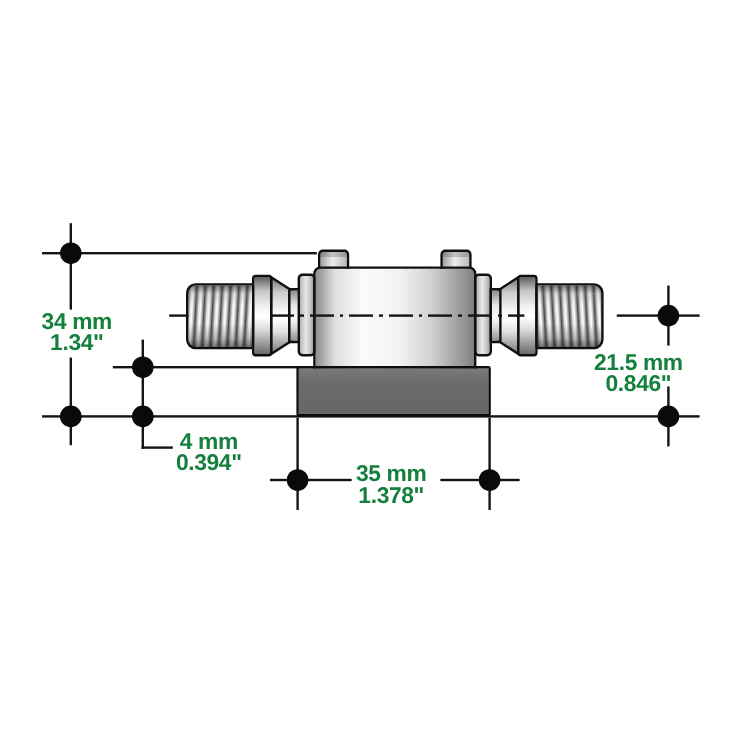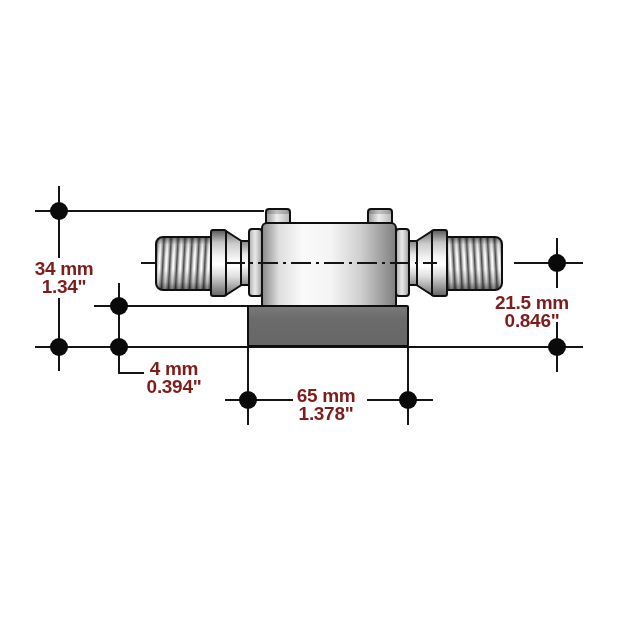--- a/index.html
+++ b/index.html
@@ -23,21 +23,21 @@
   .l12{left:407px;top:348px;width:2px;height:77px;}
   .l13{left:225px;top:399px;width:68px;height:2px;}
   .l14{left:367px;top:399px;width:66px;height:2px;}
 
   .dot{position:absolute;width:18px;height:18px;border-radius:50%;background:#0a0a0a;z-index:7;}
   .d1{left:50px;top:202px;} .d2{left:50px;top:338px;}
   .d3{left:110px;top:297px;} .d4{left:110px;top:338px;}
   .d5{left:548px;top:254px;} .d6{left:548px;top:338px;}
   .d7{left:239px;top:391px;} .d8{left:399px;top:391px;}
 
-  .dim-label{position:absolute;z-index:8;color:#7f1d1d;text-align:center;
+  .dim-label{position:absolute;z-index:8;color:#15803d;text-align:center;
              font-weight:bold;font-size:19px;line-height:18px;letter-spacing:-0.3px;}
   .lab-34{left:14px;top:260px;width:100px;}
   .lab-10{left:124px;top:360px;width:100px;}
   .lab-215{left:476px;top:294px;width:112px;}
   .lab-35{left:276px;top:387px;width:100px;}
 
   
   .threads{position:absolute;top:236px;width:57px;height:55px;border:2px solid #101010;z-index:2;
     background:
       linear-gradient(180deg, rgba(25,25,25,.55) 0%, rgba(120,120,120,.22) 13%, rgba(255,255,255,0) 32%,
@@ -152,17 +152,17 @@
   </div>
   <div class="dim-label lab-10">
     <div>4 mm</div>
     <div>0.394"</div>
   </div>
   <div class="dim-label lab-215">
     <div>21.5 mm</div>
     <div>0.846"</div>
   </div>
   <div class="dim-label lab-35">
-    <div>65 mm</div>
+    <div>35 mm</div>
     <div>1.378"</div>
   </div>
 
 </div>
 
 </body></html>

